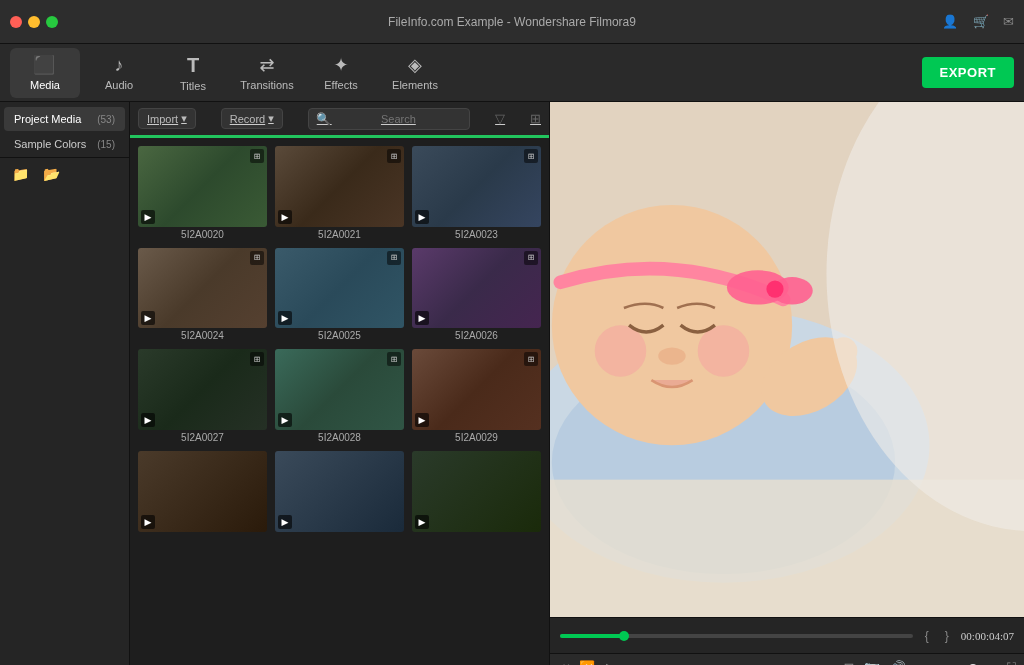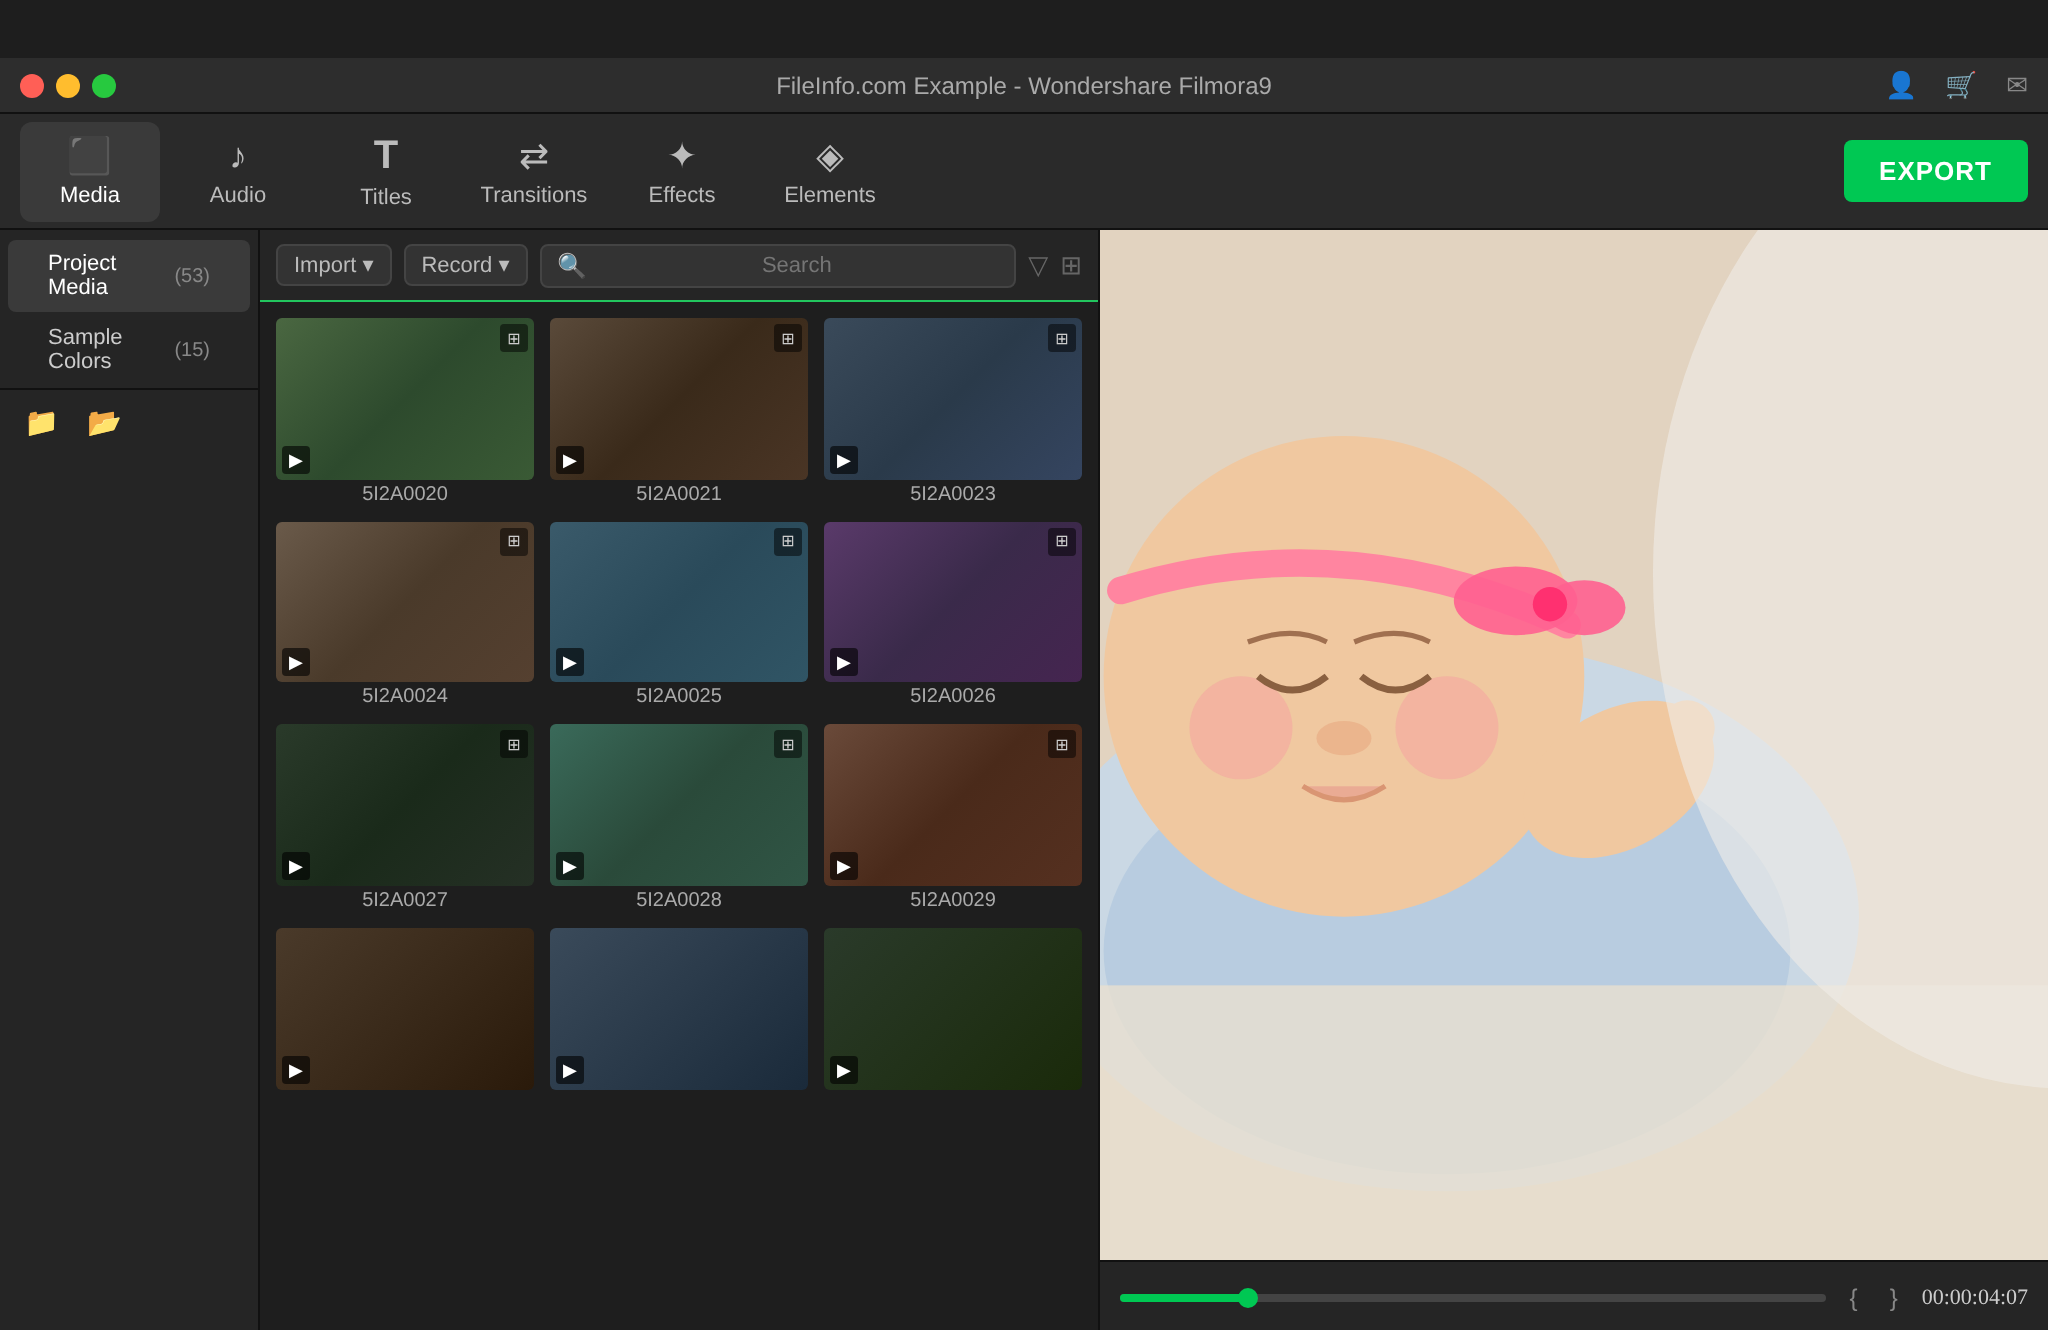--- a/index.html
+++ b/index.html
@@ -1,21 +1,21 @@
 <!DOCTYPE html>
 <html><head>
   <meta charset="utf-8">
   <style>
     * { margin: 0; padding: 0; box-sizing: border-box; }
     body { width: 1024px; height: 665px; background: #1e1e1e; font-family: -apple-system, BlinkMacSystemFont, 'Helvetica Neue', sans-serif; overflow: hidden; color: #ccc; font-size: 11px; }
 
     
     .titlebar {
-      height: 28px; background: #2d2d2d; display: flex; align-items: center; justify-content: center;
-      position: relative; border-bottom: 1px solid #111; margin-top: 29px;
+      height: 44px; background: #2d2d2d; display: flex; align-items: center; justify-content: center;
+      position: relative; border-bottom: 1px solid #111;
     }
     .titlebar-title { font-size: 12px; color: #aaa; }
     .traffic-lights { position: absolute; left: 10px; display: flex; gap: 6px; align-items: center; }
     .tl { width: 12px; height: 12px; border-radius: 50%; }
     .tl-red { background: #ff5f56; }
     .tl-yellow { background: #ffbd2e; }
     .tl-green { background: #27c93f; }
     .titlebar-icons { position: absolute; right: 10px; display: flex; gap: 14px; align-items: center; }
     .titlebar-icon { color: #888; font-size: 13px; }
 
@@ -41,31 +41,32 @@
 
     
     .left-panel { width: 550px; display: flex; flex-direction: column; border-right: 1px solid #111; }
 
     
     .media-container { display: flex; flex: 1; overflow: hidden; }
 
     
     .sidebar { width: 130px; background: #252525; border-right: 1px solid #111; padding-top: 4px; }
     .sidebar-item {
-      padding: 6px 20px; cursor: pointer; display: flex; justify-content: space-between;
+      padding: 6px 10px; cursor: pointer; display: flex; justify-content: space-between;
       align-items: center; border-radius: 4px; margin: 1px 4px;
     }
     .sidebar-item.active { background: #3a3a3a; color: #fff; }
     .sidebar-count { color: #888; font-size: 10px; }
 
     
     .media-panel { flex: 1; display: flex; flex-direction: column; background: #1e1e1e; }
     .media-toolbar {
-      height: 36px; background: #252525; display: flex; align-items: center; padding: 0 8px; gap: 6px;
-      border-bottom: 1px solid #22c55e;
+      height: 36px; background: #252525; display: flex; align-items: center; padding: 0 8px; gap: 25px;
+      border-bottom: 3px solid #22c55e;
+      text-decoration: underline;
     }
     .toolbar-btn {
       display: flex; align-items: center; gap: 3px; padding: 3px 8px; border-radius: 4px;
       cursor: pointer; color: #bbb; font-size: 11px; background: #333; border: 1px solid #444;
     }
     .search-box {
       flex: 1; display: flex; align-items: center; background: #333; border-radius: 4px;
       padding: 3px 8px; gap: 4px; border: 1px solid #444;
     }
     .search-input { background: transparent; border: none; outline: none; color: #bbb; font-size: 11px; width: 100%; text-align: center; }

